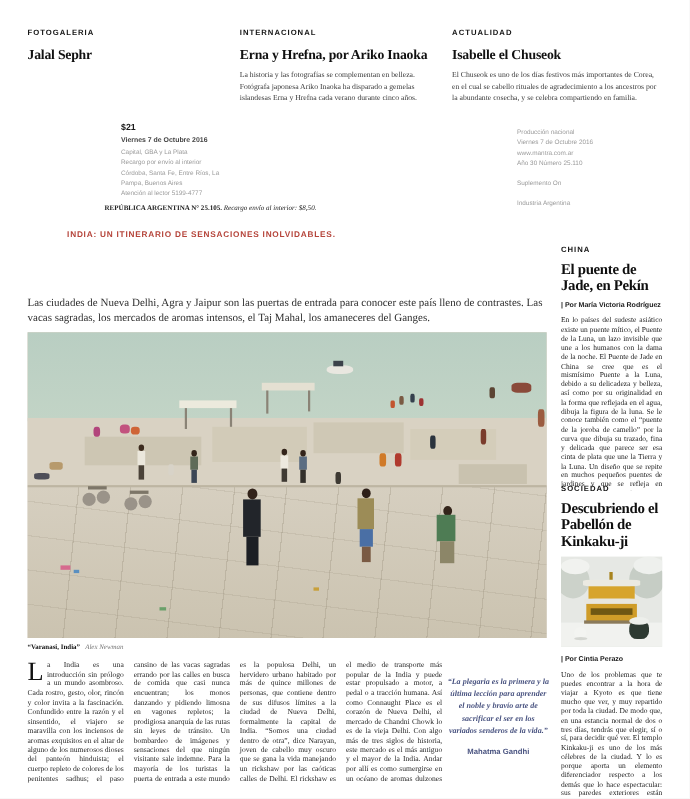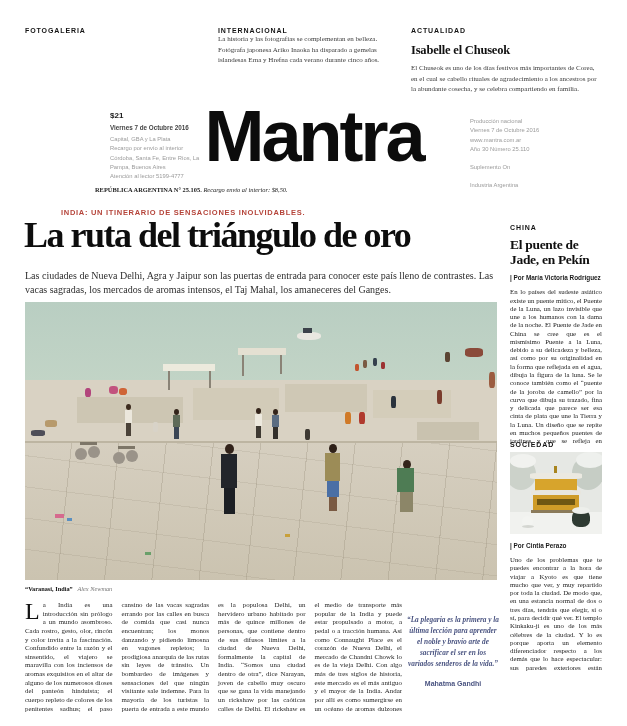--- a/index.html
+++ b/index.html
@@ -72,33 +72,34 @@
   .k-ground{position:absolute;left:0;top:60px;width:92px;height:22px;background:#f1f2ef;}
 </style>
 </head>
 <body>
 
 <div id="page">
 
   <div class="top-row">
     <div>
       <div class="kicker">FOTOGALERIA</div>
+      <div class="t-head">Jalal Sephr</div>
     </div>
     <div>
       <div class="kicker">INTERNACIONAL</div>
+      <div class="t-head">Erna y Hrefna, por Ariko Inaoka</div>
       <div class="t-body">La historia y las fotografías se complementan en belleza. Fotógrafa japonesa Ariko Inaoka ha disparado a gemelas islandesas Erna y Hrefna cada verano durante cinco años.</div>
     </div>
     <div>
       <div class="kicker">ACTUALIDAD</div>
       <div class="t-head">Isabelle el Chuseok</div>
       <div class="t-body">El Chuseok es uno de los días festivos más importantes de Corea, en el cual se cabello rituales de agradecimiento a los ancestros por la abundante cosecha, y se celebra compartiendo en familia.</div>
     </div>
   </div>
 
-  <div class="abs mh-title">Mantra</div>
   <div class="abs price">$21</div>
   <div class="abs mh-date">Viernes 7 de Octubre 2016</div>
   <div class="abs mh-small mh-left">
     <div>Capital, GBA y La Plata</div>
     <div>Recargo por envío al interior</div>
     <div>Córdoba, Santa Fe, Entre Ríos, La</div>
     <div>Pampa, Buenos Aires</div>
     <div>Atención al lector 5199-4777</div>
   </div>
   <div class="abs mh-small mh-right">
@@ -108,21 +109,20 @@
     <div>Año 30 Número 25.110</div>
     <div class="mh-gap">Suplemento    On</div>
     <div class="mh-gap">Industria Argentina</div>
   </div>
   <div class="abs mh-bottom">
     <span class="b1">REPÚBLICA ARGENTINA N° 25.105.</span>
     <span class="b2">Recargo envío al interior: $8,50.</span>
   </div>
 
   <div class="abs kicker-red" style="left:25px;top:208px;padding-left:36px;">INDIA: UN ITINERARIO DE SENSACIONES INOLVIDABLES.</div>
-  <div class="abs headline">La ruta del triángulo de oro</div>
   <div class="abs deck">Las ciudades de Nueva Delhi, Agra y Jaipur son las puertas de entrada para conocer este país lleno de contrastes. Las vacas sagradas, los mercados de aromas intensos, el Taj Mahal, los amaneceres del Ganges.</div>
 
   <div class="abs photo">
     <div class="water"></div>
     <div class="ghat-strip"></div>
     <div class="fore"></div>
   <div class="fig" style="left: 52px; top: 95px; width: 106px; height: 26px; background: rgb(205, 198, 179);"></div>
       <div class="fig" style="left: 168px; top: 86px; width: 86px; height: 32px; background: rgb(210, 203, 184);"></div>
       <div class="fig" style="left: 260px; top: 82px; width: 82px; height: 28px; background: rgb(207, 200, 181);"></div>
       <div class="fig" style="left: 348px; top: 88px; width: 78px; height: 28px; background: rgb(212, 205, 186);"></div>
@@ -204,20 +204,21 @@
 
   <div class="abs sidebar">
     <div class="sb-block sb-china">
       <div class="kicker">CHINA</div>
       <div class="sb-head">El puente de Jade, en Pekín</div>
       <div class="sb-byline">| Por María Victoria Rodríguez</div>
       <div class="sb-body">En lo países del sudeste asiático existe un puente mítico, el Puente de la Luna, un lazo invisible que une a los humanos con la dama de la noche. El Puente de Jade en China se cree que es el mismísimo Puente a la Luna, debido a su delicadeza y belleza, así como por su originalidad en la forma que reflejada en el agua, dibuja la figura de la luna. Se le conoce también como el “puente de la joroba de camello” por la curva que dibuja su trazado, fina y delicada que parece ser esa cinta de plata que une la Tierra y la Luna. Un diseño que se repite en muchos pequeños puentes de jardines y que se refleja en innumerables espejos de agua en toda Asia.</div>
     </div>
     <div class="sb-block sb-sociedad">
       <div class="kicker">SOCIEDAD</div>
+      <div class="sb-head">Descubriendo el Pabellón de Kinkaku-ji</div>
       <div class="k-photo">
         <div class="k-ground"></div>
       <div class="fig" style="left: -4px; top: 6px; width: 30px; height: 32px; background: rgb(204, 210, 202); border-radius: 50%;"></div>
           <div class="fig" style="left: 62px; top: 4px; width: 32px; height: 34px; background: rgb(198, 205, 197); border-radius: 50%;"></div>
           <div class="fig" style="left: 0px; top: 2px; width: 26px; height: 14px; background: rgb(241, 242, 239); border-radius: 50%;"></div>
           <div class="fig" style="left: 66px; top: 0px; width: 28px; height: 16px; background: rgb(238, 240, 237); border-radius: 50%;"></div>
           <div class="fig" style="left: 44px; top: 14px; width: 3px; height: 8px; background: rgb(168, 132, 30);"></div>
           <div class="fig" style="left: 20px; top: 21px; width: 52px; height: 6px; background: rgb(235, 233, 225); border-radius: 20%;"></div>
           <div class="fig" style="left: 25px; top: 27px; width: 42px; height: 12px; background: rgb(215, 164, 44);"></div>
           <div class="fig" style="left: 21px; top: 38px; width: 50px; height: 5px; background: rgb(232, 230, 222); border-radius: 20%;"></div>

